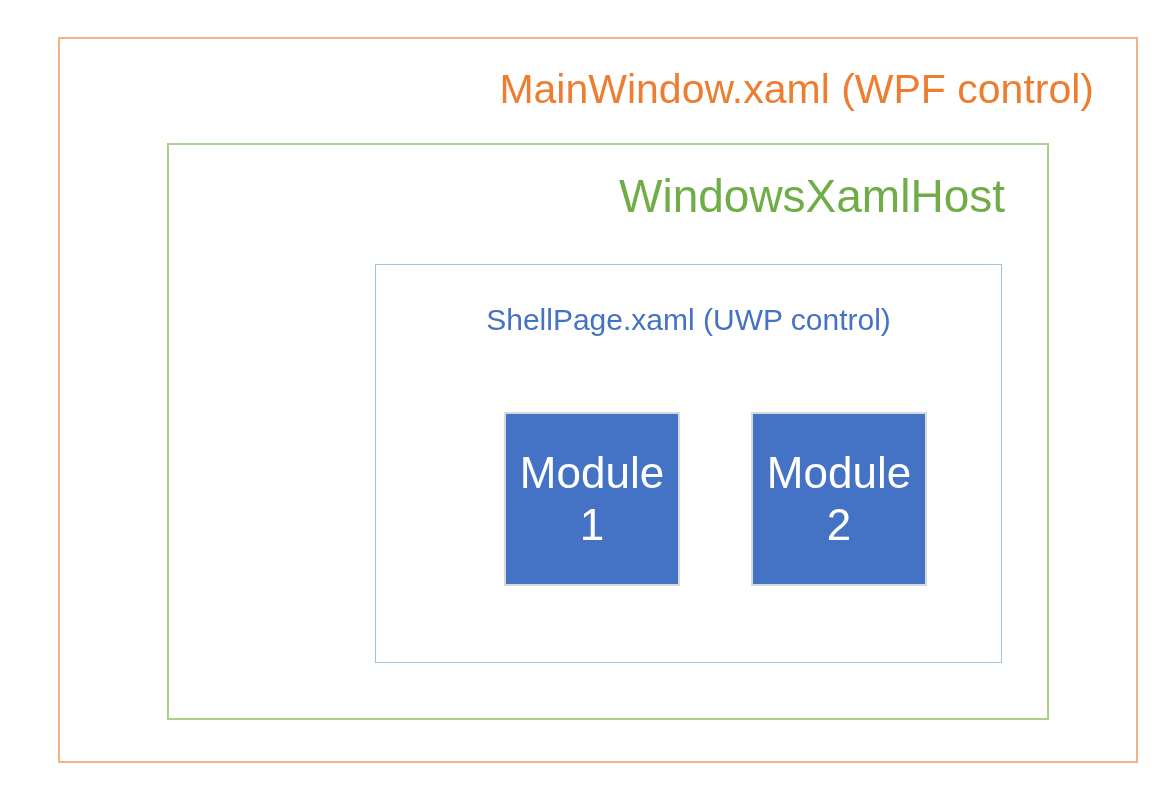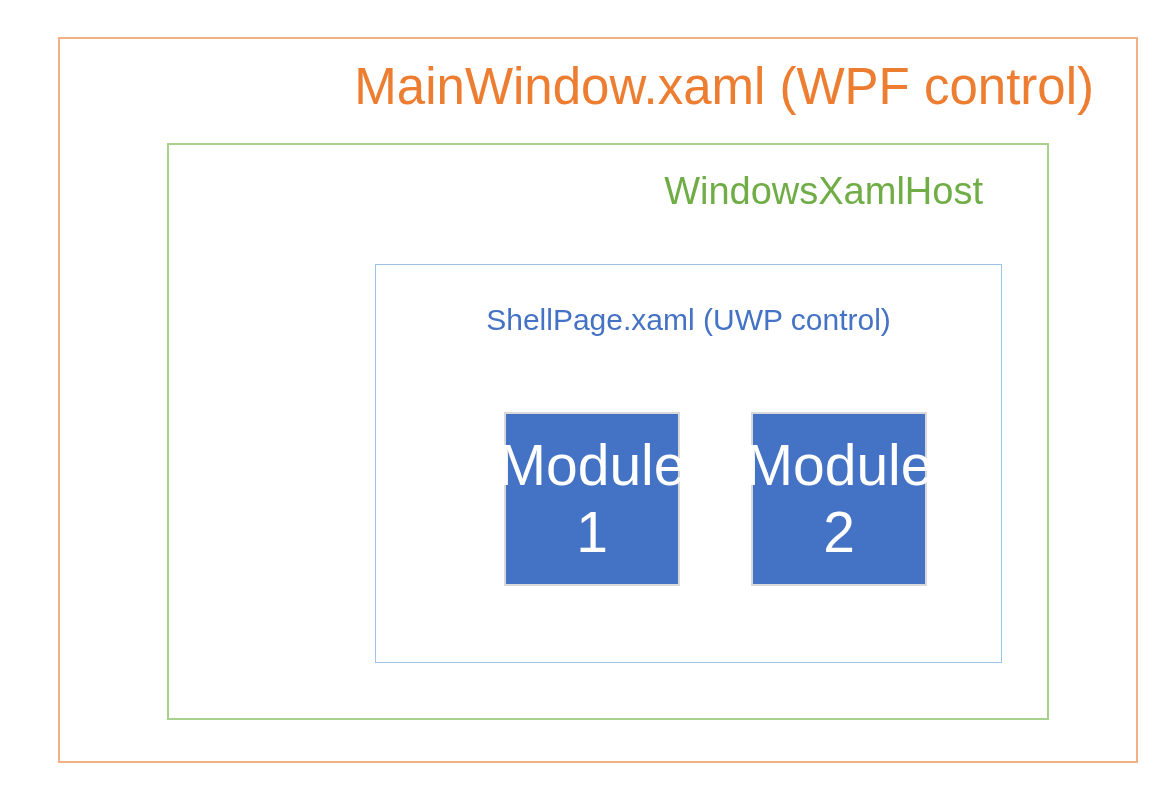--- a/index.html
+++ b/index.html
@@ -40,29 +40,29 @@
     width: 627px;
     height: 399px;
     border: 1.5px solid #9DC3E6;
   }
   .title {
     position: absolute;
     white-space: nowrap;
     line-height: 1.1;
   }
   .outer-title {
-    top: 20px;
+    top: 28px;
     right: 42px;
-    font-size: 51px;
+    font-size: 41px;
     color: #ED7D31;
   }
   .host-title {
     top: 26px;
-    right: 64px;
-    font-size: 38px;
+    right: 42px;
+    font-size: 46px;
     color: #70AD47;
   }
   .shell-title {
     top: 38px;
     left: 0;
     right: 0;
     text-align: center;
     font-size: 30px;
     color: #4472C4;
   }
@@ -72,21 +72,21 @@
     width: 176px;
     height: 174px;
     background: #4472C4;
     border: 2px solid #D9D9D9;
     box-sizing: border-box;
     display: flex;
     flex-direction: column;
     align-items: center;
     justify-content: center;
     color: #FFFFFF;
-    font-size: 57px;
+    font-size: 44px;
     line-height: 1.18;
     text-align: center;
   }
   .module-1 { left: 128px; }
   .module-2 { left: 375px; }
 </style>
 </head>
 <body>
 
 <div class="canvas">

